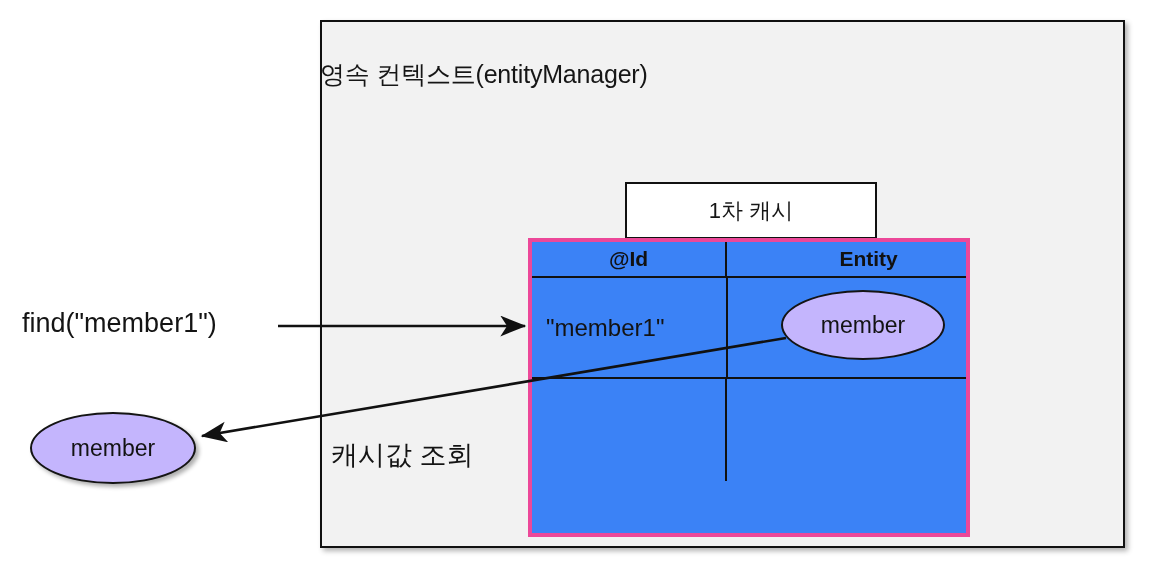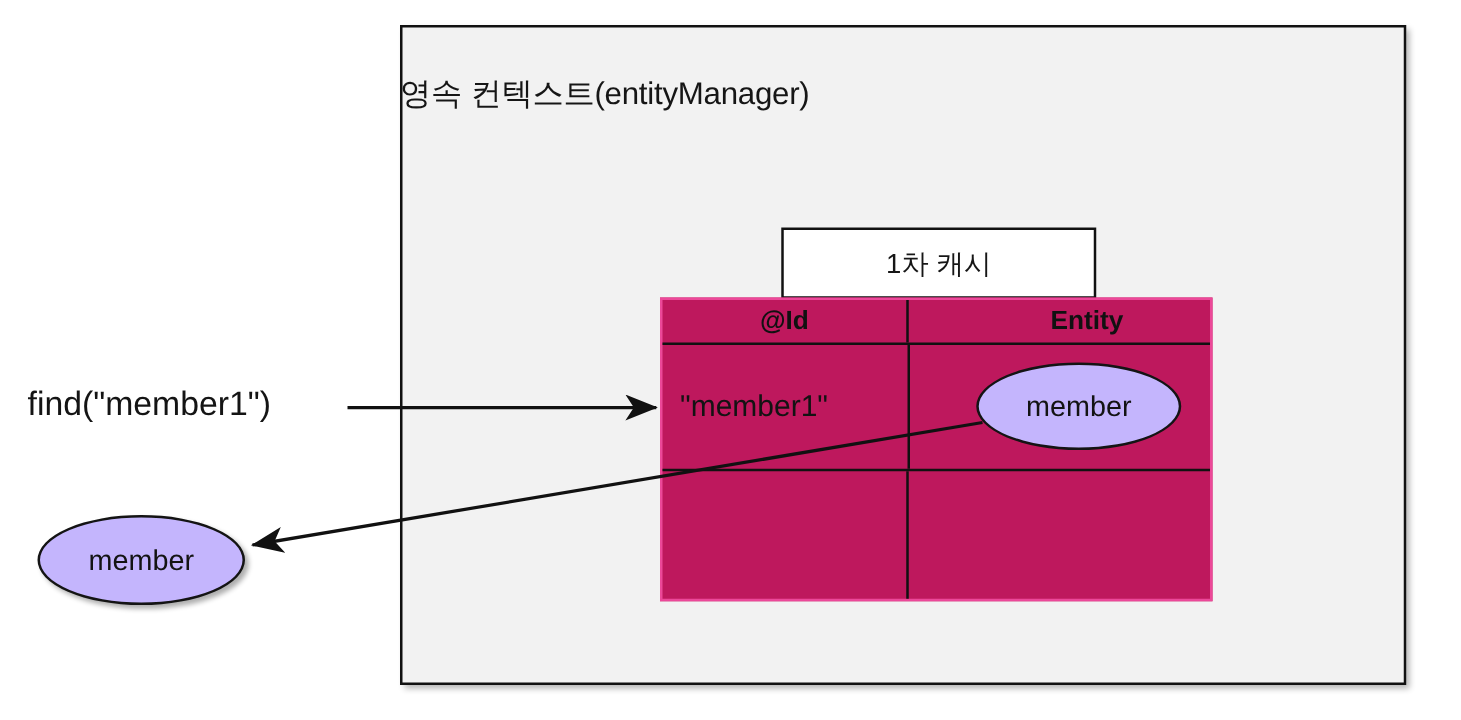--- a/index.html
+++ b/index.html
@@ -64,23 +64,23 @@
     font-size: 22px;
     color: #161616;
   }
 
   
   .cache-table {
     position: absolute;
     left: 528px;
     top: 238px;
     width: 442px;
-    height: 243px;
-    background: #be185d;
-    border: 2px solid #ec4899;
+    height: 299px;
+    background: #3b82f6;
+    border: 4px solid #ec4899;
     box-sizing: border-box;
   }
   .ct-header {
     position: absolute;
     left: 0; top: 0;
     width: 100%;
     height: 36px;
     border-bottom: 2px solid #111111;
     box-sizing: border-box;
     display: flex;
@@ -226,20 +226,21 @@
   <div class="ellipse entity-ellipse">
     <span>member</span>
   </div>
 
   <div class="ellipse result-ellipse">
     <span>member</span>
   </div>
 
   <div class="find-label">find("member1")</div>
 
+  <div class="cache-lookup-label">캐시값 조회</div>
 
   <svg class="arrows" viewBox="0 0 1169 576">
     <defs>
       <marker id="ah" markerWidth="12" markerHeight="12" refX="9.5" refY="4" orient="auto" markerUnits="strokeWidth">
         <path d="M0,0 L10,4 L0,8 L2.6,4 z" fill="#111111"></path>
       </marker>
     </defs>
 
     <line x1="278" y1="326" x2="525" y2="326" stroke="#111111" stroke-width="2.6" marker-end="url(#ah)"></line>
 

